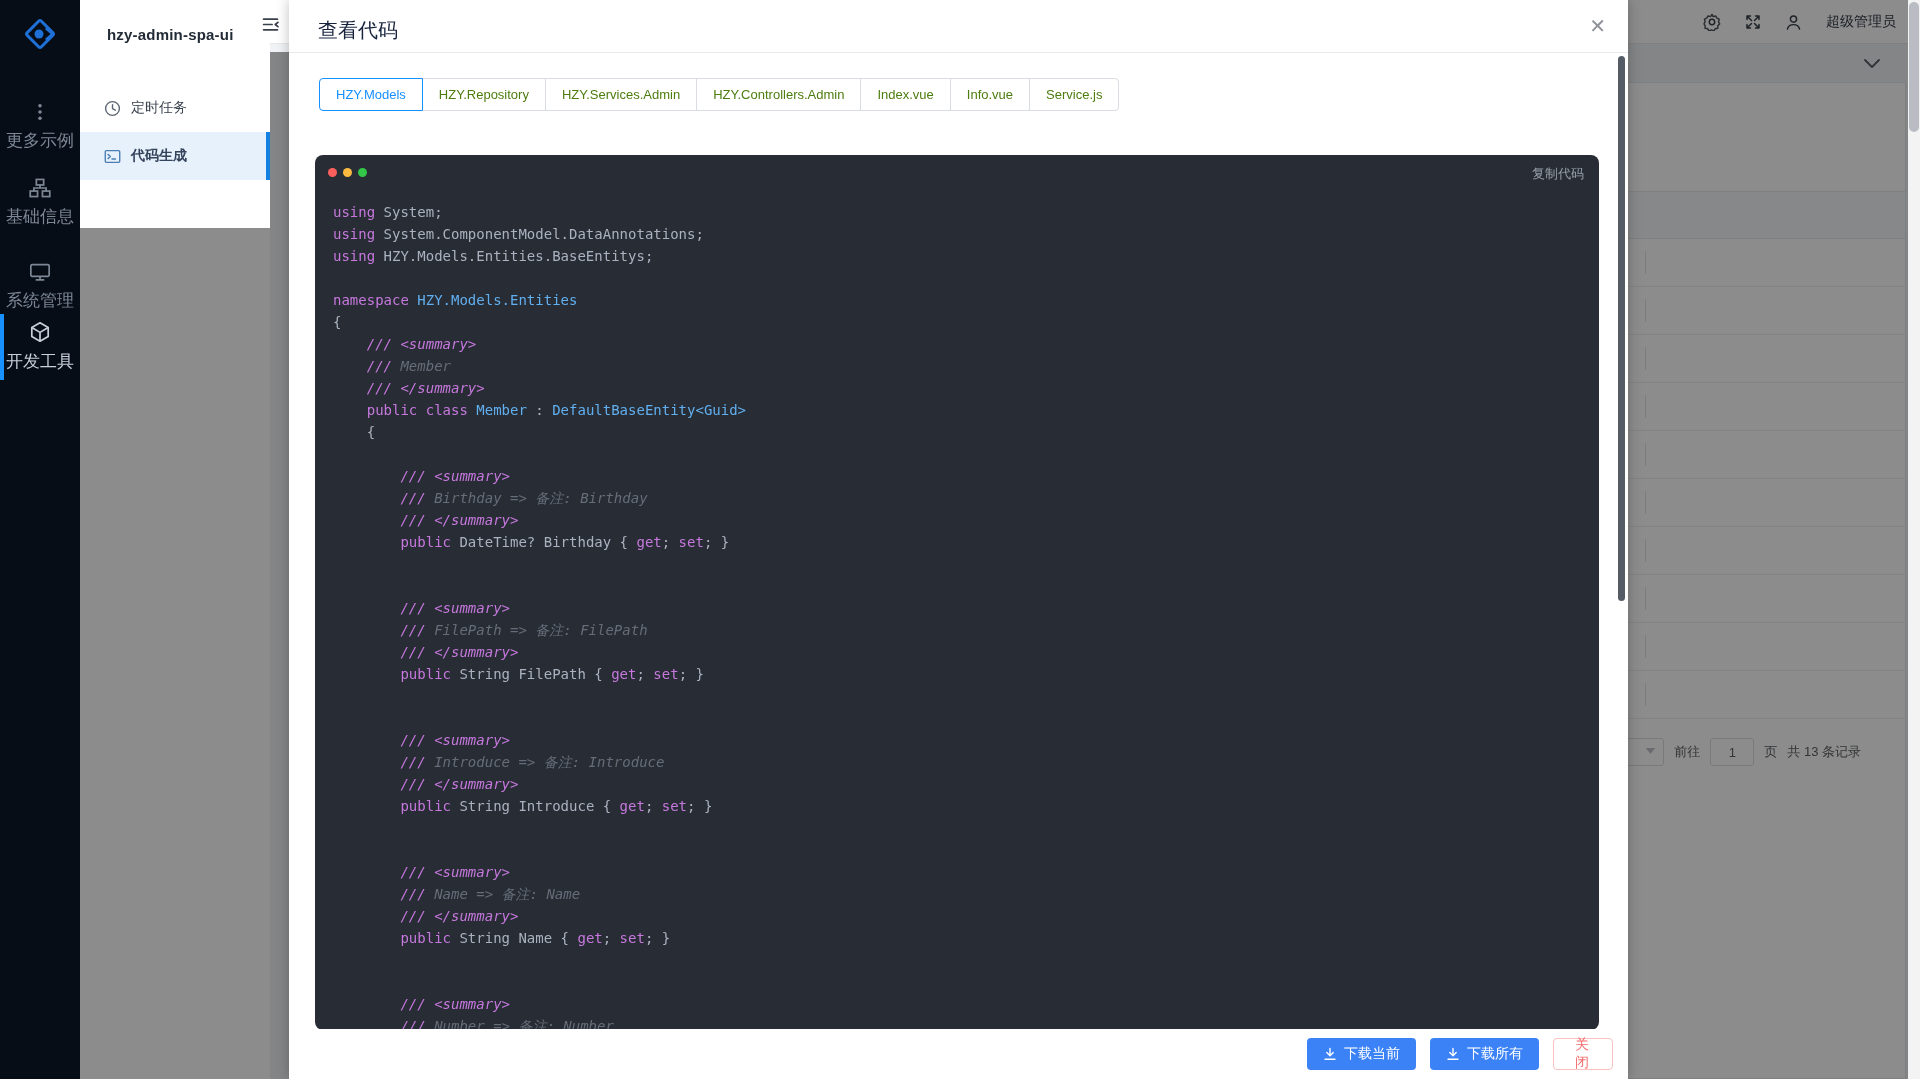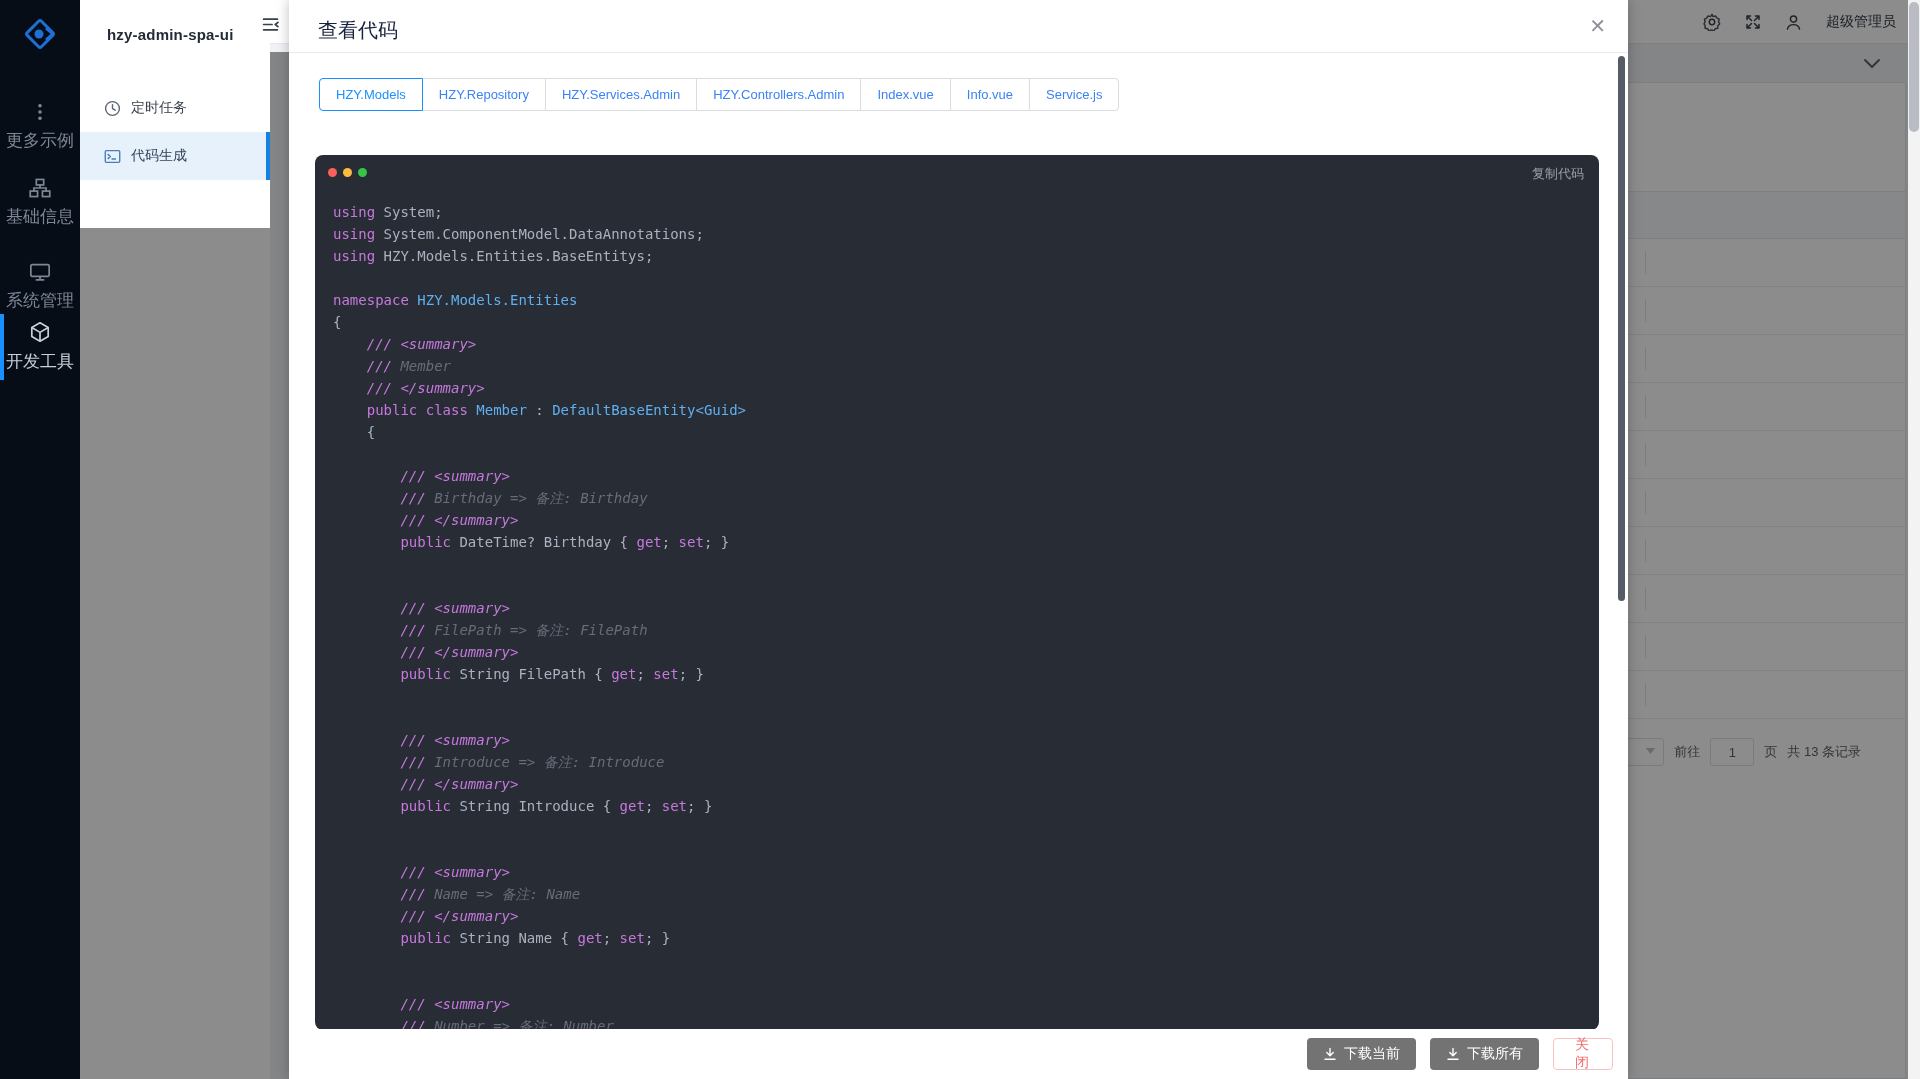--- a/index.html
+++ b/index.html
@@ -21,21 +21,21 @@
 
   
   .sub-sidebar { position:absolute; left:80px; top:0; width:190px; height:1079px;
     background:#ffffff; z-index:30; }
   .sub-title { position:absolute; left:27px; top:26px; font-size:15px; font-weight:bold;
     color:#222b36; letter-spacing:.2px; }
   .sub-menu { position:absolute; left:0; top:84px; width:190px; }
   .sub-menu-item { height:48px; display:flex; align-items:center; padding-left:24px;
     gap:10px; font-size:14px; color:#3c4350; cursor:pointer; position:relative; }
   .sub-menu-item .mi-icon { color:#5a6472; display:flex; }
-  .sub-menu-item.selected { background:#e7f1fb; color:#33435c; }
+  .sub-menu-item.selected { background:#e7f1fb; color:#33435c;font-weight:bold; }
   .sub-menu-item.selected .mi-icon { color:#4a7eb5; }
   .sub-menu-item.selected::after { content:""; position:absolute; right:0; top:0;
     bottom:0; width:4px; background:#1480e0; }
 
   
   .fold-icon { position:absolute; left:262px; top:16px; z-index:35; color:#39404a; }
 
   
   .content { position:absolute; left:270px; top:0; right:0; height:1079px; z-index:1; }
   .content-header { position:absolute; left:0; top:0; right:0; height:44px;
@@ -76,21 +76,21 @@
   
   .modal { position:absolute; left:289px; top:0; width:1339px; height:1079px;
     background:#fff; z-index:60; box-shadow:0 0 12px rgba(0,0,0,.25); }
   .modal-header { position:absolute; left:0; top:0; right:0; height:53px;
     border-bottom:1px solid #e8eaec; }
   .modal-title { position:absolute; left:29px; top:17px; font-size:20px; color:#17233d; }
   .modal-close { position:absolute; right:22px; top:12px; font-size:20px; color:#8f9399;
     cursor:pointer; line-height:28px; font-family:"DejaVu Sans",sans-serif; }
 
   .tabs { position:absolute; left:24px; top:78px; display:flex; }
-  .tab { height:33px; line-height:31px; padding:0 16px; font-size:13px; color:#3b82f6;
+  .tab { height:33px; line-height:31px; padding:0 16px; font-size:13px; color:#4d7c0f;
     background:#fff; border:1px solid #d9dce0; margin-left:-1px; cursor:pointer;
     position:relative; white-space:nowrap; }
   .tab:first-child { margin-left:6px; border-radius:4px 0 0 4px; }
   .tab:last-child { border-radius:0 4px 4px 0; }
   .tab.active { color:#1890ff; border-color:#1890ff; z-index:2; }
 
   .code-panel { position:absolute; left:26px; top:155px; width:1284px; height:875px;
     background:#272c35; border-radius:8px; overflow:hidden; }
   .mac-dots { position:absolute; left:13px; top:13px; display:flex; gap:6px; }
   .mac-dot { width:9px; height:9px; border-radius:50%; }
@@ -110,21 +110,21 @@
 
   .modal-scroll-thumb { position:absolute; right:3px; top:56px; width:7px; height:545px;
     background:#565c66; border-radius:4px; z-index:5; }
 
   .modal-footer { position:absolute; left:0; right:0; bottom:0; height:50px;
     background:#fff; display:flex; align-items:center; justify-content:flex-end;
     gap:14px; padding-right:15px; }
   .btn { height:32px; border-radius:4px; font-size:14px; display:flex;
     align-items:center; justify-content:center; cursor:pointer; padding:0 15px;
     font-family:"Liberation Sans",sans-serif; border:1px solid transparent; }
-  .btn-primary { background:#737373; color:#fff; gap:7px; }
+  .btn-primary { background:#3b82f6; color:#fff; gap:7px; }
   .btn-close { background:#fff; border:1px solid #fbc0c0; color:#f56c6c; width:60px;
     letter-spacing:2px; }
 
   svg { display:block; }
 </style>
 </head>
 <body>
 
 <div class="icon-sidebar">
   <div class="logo-wrap">

